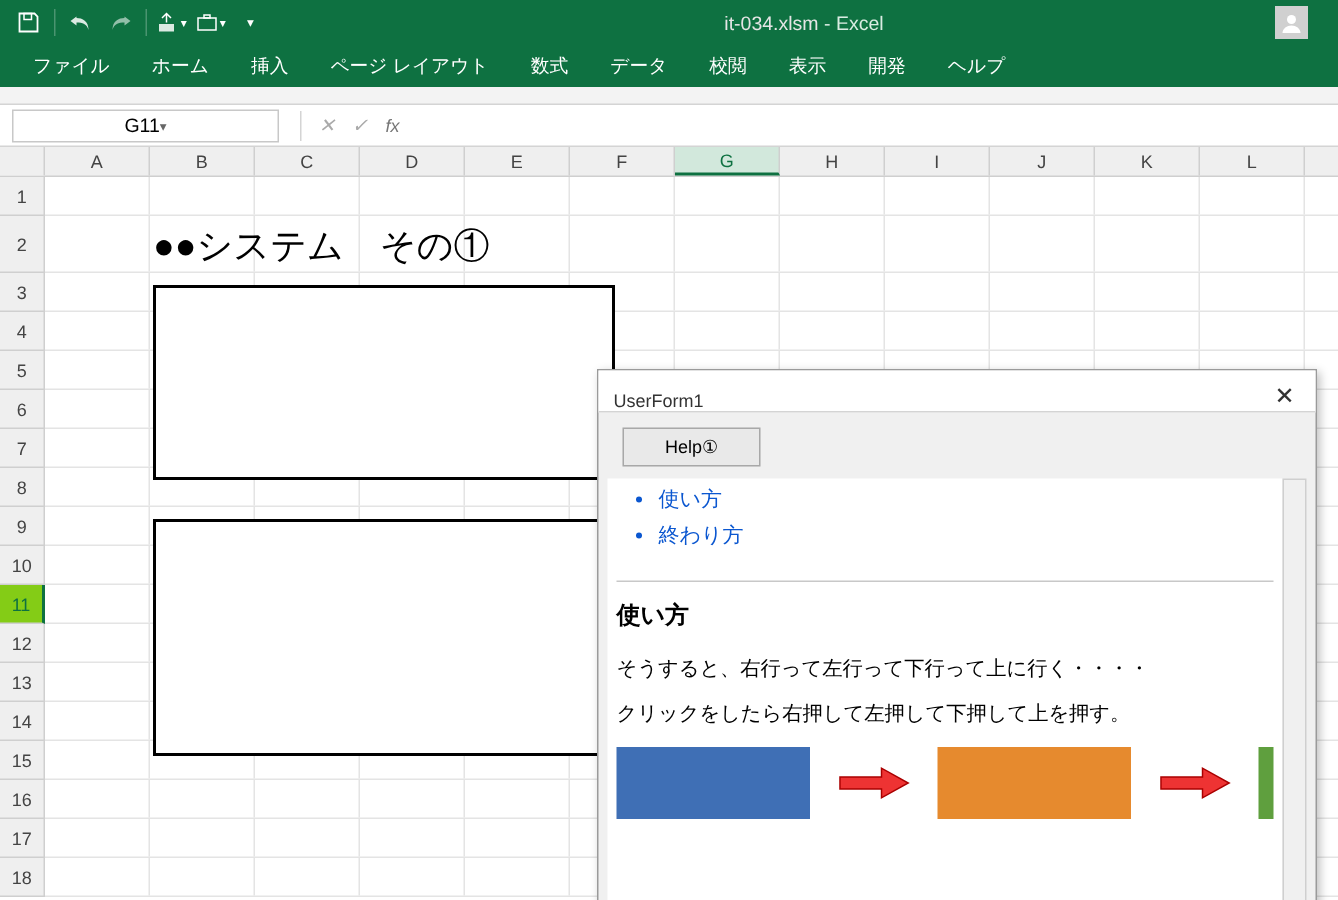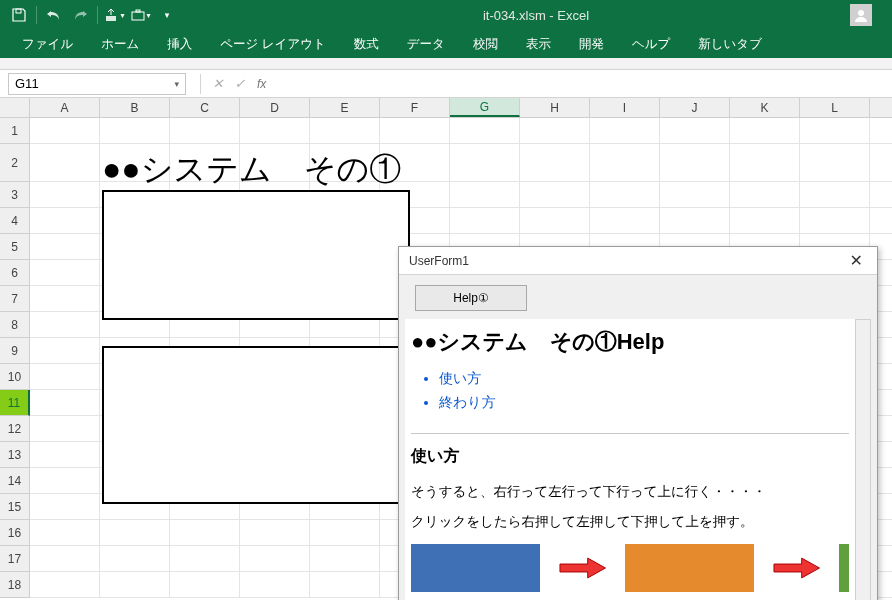--- a/index.html
+++ b/index.html
@@ -15,21 +15,21 @@
   .avatar { width: 22px; height: 22px; background: #d0d0d0; display: flex; align-items: center; justify-content: center; color: #888; }
 
   .ribbon-tabs { background: #0e7141; height: 28px; display: flex; align-items: center; color: #fff; font-size: 12.5px; padding-left: 8px; }
   .tab { padding: 0 14px; height: 100%; display: flex; align-items: center; cursor: pointer; white-space: nowrap; }
   .tellme { display: flex; align-items: center; gap: 4px; padding: 0 10px; color: #d9ece2; }
   .bulb { width: 14px; height: 14px; }
 
   .ribbon-area { height: 12px; background: #f3f3f3; border-bottom: 1px solid #d4d4d4; }
 
   .namebox-row { height: 28px; background: #fff; border-bottom: 1px solid #d4d4d4; display: flex; align-items: center; }
-  .namebox { width: 178px; height: 22px; border: 1px solid #c8c8c8; margin: 0 8px; display: flex; align-items: center; justify-content: space-between; padding: 0 6px; font-size: 13px; }
+  .namebox { width: 178px; height: 22px; border: 1px solid #c8c8c8; margin: 0 8px; display: flex; align-items: center; justify-content: center; padding: 0 6px; font-size: 13px; }
   .nb-dd { color: #666; font-size: 9px; }
   .fbar-sep { width: 1px; height: 20px; background: #d4d4d4; margin: 0 6px; }
   .fbar-btn { width: 22px; color: #aaa; font-size: 13px; text-align: center; font-style: italic; }
   .fx-lbl { font-style: italic; color: #777; margin-left: 6px; font-size: 12px; }
 
   .grid-area { position: relative; height: calc(600px - 30px - 28px - 12px - 28px); overflow: hidden; }
   .col-headers { display: flex; height: 20px; background: #efefef; border-bottom: 1px solid #cfcfcf; }
   .corner { width: 30px; border-right: 1px solid #cfcfcf; background: #efefef; }
   .col-h { width: 70px; border-right: 1px solid #cfcfcf; text-align: center; font-size: 12px; color: #444; line-height: 20px; }
   .col-h.active { background: #d2e8dc; color: #0e7141; border-bottom: 2px solid #0e7141; line-height: 18px; }
@@ -37,29 +37,29 @@
   .row-headers { width: 30px; }
   .row-h { height: 26px; border-bottom: 1px solid #cfcfcf; border-right: 1px solid #cfcfcf; background: #efefef; text-align: center; line-height: 26px; font-size: 12px; color: #444; }
   .row-h.tall { height: 38px; line-height: 38px; }
   .row-h.active { background: #84cc16; color: #0e7141; border-right: 2px solid #0e7141; }
   .cells { flex: 1; position: relative; }
   .cellrow { height: 26px; border-bottom: 1px solid #e4e4e4; display: flex; }
   .cellrow.tall { height: 38px; }
   .cell { width: 70px; border-right: 1px solid #e4e4e4; }
   .cell.sel { outline: 2px solid #0e7141; outline-offset: -1px; background: #fff; }
 
-  .sheet-title { position: absolute; left: 72px; top: 30px; font-size: 32px; font-family: "Yu Gothic", sans-serif; font-weight: 400; color: #000; }
+  .sheet-title { position: absolute; left: 72px; top: 30px; font-size: 24px; font-family: "Yu Gothic", sans-serif; font-weight: 400; color: #000; }
   .boxA { position: absolute; left: 72px; top: 72px; width: 308px; height: 130px; border: 2px solid #000; background: #fff; }
   .boxB { position: absolute; left: 72px; top: 228px; width: 308px; height: 158px; border: 2px solid #000; background: #fff; }
 
   .userform { position: absolute; left: 398px; top: 148px; width: 480px; height: 424px; background: #f0f0f0; border: 1px solid #9a9a9a; box-shadow: 2px 2px 6px rgba(0,0,0,0.25); }
-  .uf-title { height: 28px; display: flex; align-items: center; justify-content: space-between; padding: 0 10px; font-size: 12px; color: #333; border-bottom: 1px solid #d4d4d4; background: #fff; }
+  .uf-title { height: 28px; display: flex; align-items: flex-end; justify-content: space-between; padding: 0 10px; font-size: 12px; color: #333; border-bottom: 1px solid #d4d4d4; background: #fff; }
   .uf-close { font-size: 16px; color: #333; padding: 0 4px; }
   .uf-buttons { padding: 10px 16px 6px; display: flex; gap: 32px; }
-  .uf-btn { width: 112px; height: 26px; background: #e9e9e9; border: 1px solid #a8a8a8; font-size: 12px; display: flex; align-items: center; justify-content: center; }
+  .uf-btn { width: 92px; height: 26px; background: #e9e9e9; border: 1px solid #a8a8a8; font-size: 12px; display: flex; align-items: center; justify-content: center; }
 
   .uf-content-wrap { position: absolute; left: 6px; right: 6px; top: 72px; bottom: 20px; }
   .uf-content { position: absolute; left: 0; top: 0; right: 16px; bottom: 16px; background: #fff; overflow: hidden; padding: 2px 6px 0 6px; }
   .uf-vscroll { position: absolute; right: 0; top: 0; width: 16px; bottom: 16px; background: #f0f0f0; border: 1px solid #cfcfcf; display: flex; flex-direction: column; justify-content: flex-end; }
 
   .hc-title { font-size: 22px; font-weight: 700; padding: 6px 0 10px; }
   .hc-list { list-style: disc; padding-left: 28px; margin-bottom: 18px; }
   .hc-list li { color: #0b57d0; padding: 3px 0; font-size: 14px; }
   .hc-hr { border: none; border-top: 1px solid #c8c8c8; margin: 4px 0 12px; }
   .hc-sub { font-size: 16px; font-weight: 700; margin-bottom: 14px; }
@@ -129,21 +129,20 @@
   <div class="tab">ファイル</div>
   <div class="tab">ホーム</div>
   <div class="tab">挿入</div>
   <div class="tab">ページ レイアウト</div>
   <div class="tab">数式</div>
   <div class="tab">データ</div>
   <div class="tab">校閲</div>
   <div class="tab">表示</div>
   <div class="tab">開発</div>
   <div class="tab">ヘルプ</div>
-  <div class="tab">新しいタブ</div>
 </div>
 
 <div class="ribbon-area"></div>
 
 <div class="namebox-row">
   <div class="namebox">
     <span>G11</span>
     <span class="nb-dd">▾</span>
   </div>
   <div class="fbar-sep"></div>
@@ -451,21 +450,20 @@
   <div class="userform">
     <div class="uf-title">
       <span>UserForm1</span>
       <span class="uf-close">✕</span>
     </div>
     <div class="uf-buttons">
       <div class="uf-btn">Help①</div>
     </div>
     <div class="uf-content-wrap">
       <div class="uf-content">
-        <div class="hc-title">●●システム　その①Help</div>
         <ul class="hc-list">
           <li>使い方</li>
           <li>終わり方</li>
         </ul>
         <hr class="hc-hr">
         <div class="hc-sub">使い方</div>
         <div class="hc-p">そうすると、右行って左行って下行って上に行く・・・・</div>
         <div class="hc-p">クリックをしたら右押して左押して下押して上を押す。</div>
         <div class="hc-shapes">
           <div class="shape-rect blue"></div>

